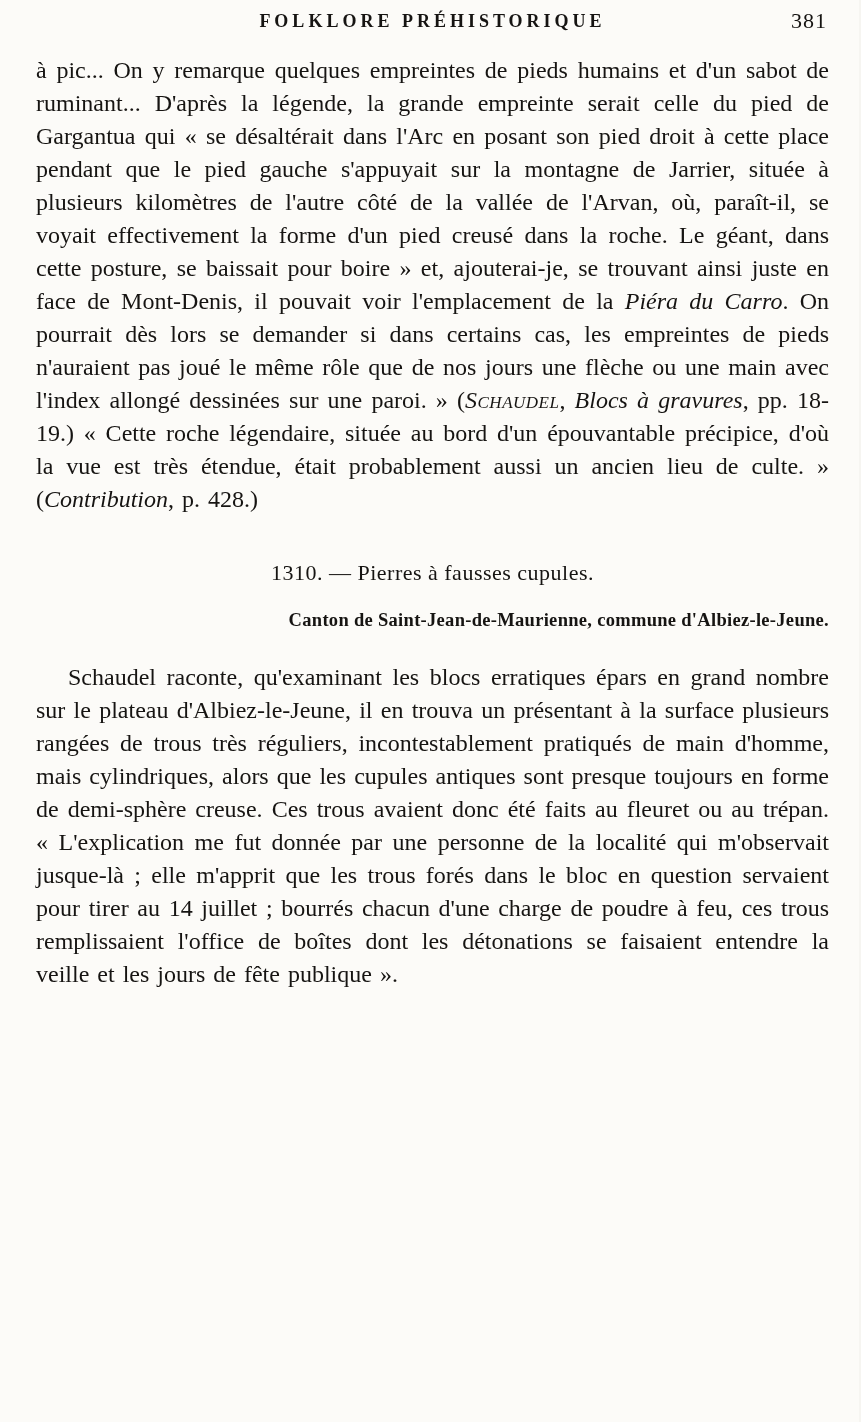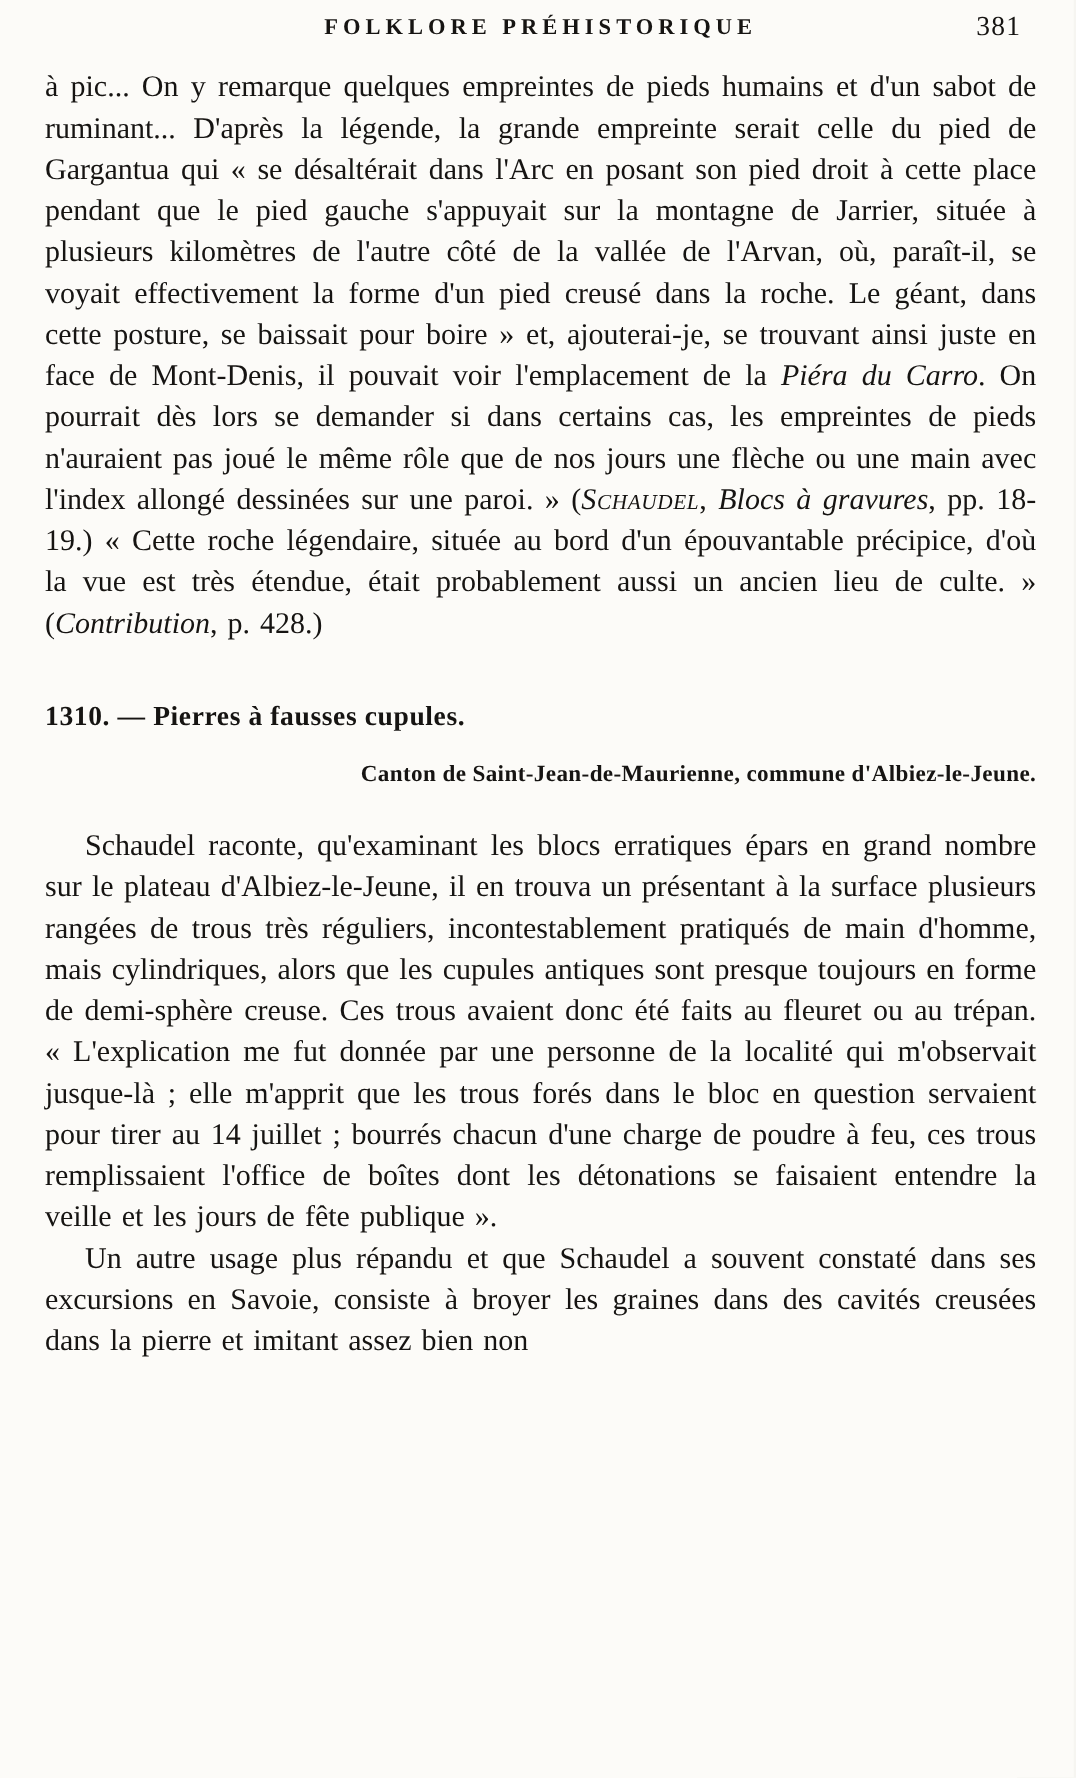--- a/index.html
+++ b/index.html
@@ -26,41 +26,41 @@
   .head-title {
     display: block;
     text-align: center;
     font-size: 18px;
     letter-spacing: 4px;
     font-weight: bold;
     padding-top: 3px;
   }
   .page-num {
     position: absolute;
-    right: 12px;
+    right: 2px;
     top: 0;
     font-size: 22px;
     letter-spacing: 1px;
   }
   .body-par {
     margin: 0;
     font-size: 24px;
     line-height: 33px;
     text-align: justify;
     text-indent: 32px;
     word-spacing: 2px;
   }
   .body-par.no-indent { text-indent: 0; }
   .it { font-style: italic; margin-top: 23px; }
   .sc { font-variant: small-caps; letter-spacing: 0.5px; font-style: italic; }
   .entry-heading {
     margin: 44px 0 0 0;
-    text-align: left;
+    text-align: center;
     font-size: 22px;
-    font-weight: bold;
+    font-weight: normal;
     letter-spacing: 0.5px;
   }
   .entry-subheading {
     margin: 24px 0 30px 0;
     text-align: right;
     font-size: 18.5px;
     font-weight: bold;
     letter-spacing: 0.3px;
   }
 </style>
@@ -78,15 +78,14 @@
     <span>à pic... On y remarque quelques empreintes de pieds humains et d'un sabot de ruminant... D'après la légende, la grande empreinte serait celle du pied de Gargantua qui « se désaltérait dans l'Arc en posant son pied droit à cette place pendant que le pied gauche s'appuyait sur la montagne de Jarrier, située à plusieurs kilomètres de l'autre côté de la vallée de l'Arvan, où, paraît-il, se voyait effectivement la forme d'un pied creusé dans la roche. Le géant, dans cette posture, se baissait pour boire » et, ajouterai-je, se trouvant ainsi juste en face de Mont-Denis, il pouvait voir l'emplacement de la </span><span class="it">Piéra du Carro</span><span>. On pourrait dès lors se demander si dans certains cas, les empreintes de pieds n'auraient pas joué le même rôle que de nos jours une flèche ou une main avec l'index allongé dessinées sur une paroi. » (</span><span class="sc">Schaudel</span><span>, </span><span class="it">Blocs à gravures</span><span>, pp. 18-19.) « Cette roche légendaire, située au bord d'un épouvantable précipice, d'où la vue est très étendue, était probablement aussi un ancien lieu de culte. » (</span><span class="it">Contribution</span><span>, p. 428.)</span>
   </p>
 
   <h2 class="entry-heading">1310. — Pierres à fausses cupules.</h2>
 
   <h3 class="entry-subheading">Canton de Saint-Jean-de-Maurienne, commune d'Albiez-le-Jeune.</h3>
 
   <p class="body-par">Schaudel raconte, qu'examinant les blocs erratiques épars en grand nombre sur le plateau d'Albiez-le-Jeune, il en trouva un présentant à la surface plusieurs rangées de trous très réguliers, incontestablement pratiqués de main d'homme, mais cylindriques, alors que les cupules antiques sont presque toujours en forme de demi-sphère creuse. Ces trous avaient donc été faits au fleuret ou au trépan. « L'explication me fut donnée par une personne de la localité qui m'observait jusque-là ; elle m'apprit que les trous forés dans le bloc en question servaient pour tirer au 14 juillet ; bourrés chacun d'une charge de poudre à feu, ces trous remplissaient l'office de boîtes dont les détonations se faisaient entendre la veille et les jours de fête publique ».</p>
 
 
-  <p class="body-par">Un autre usage plus répandu et que Schaudel a souvent constaté dans ses excursions en Savoie, consiste à broyer les graines dans des cavités creusées dans la pierre et imitant assez bien non</p>
 
 </div>
 
 </body></html>

